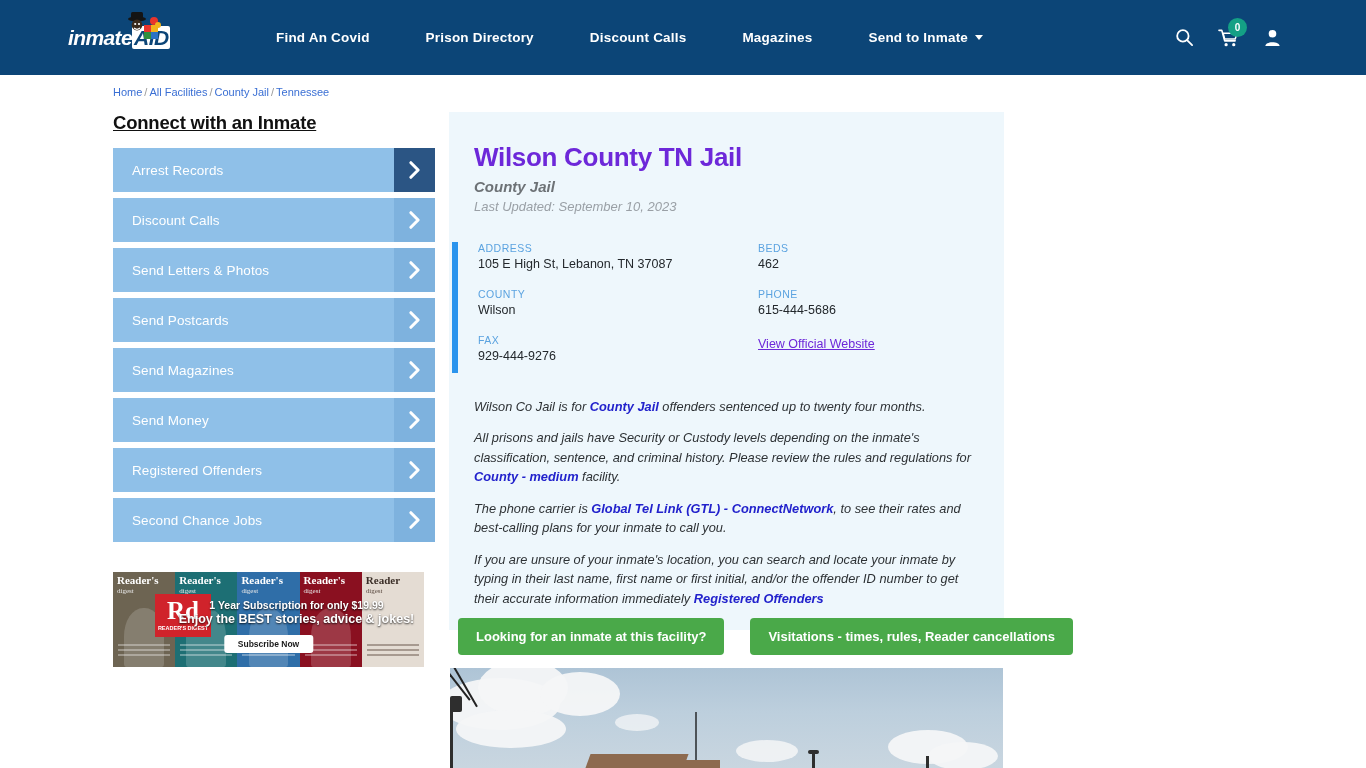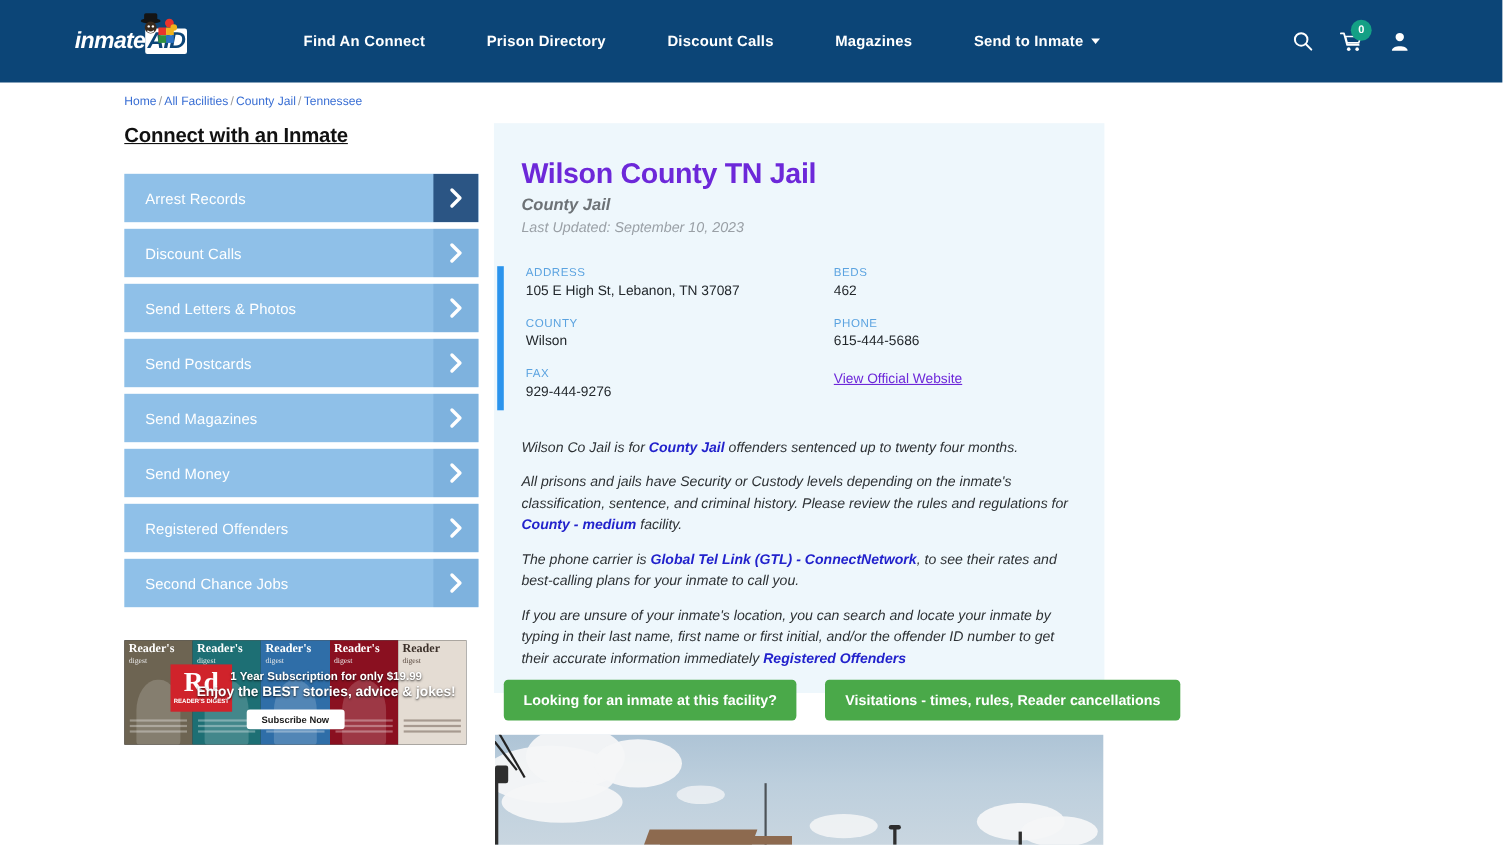--- a/index.html
+++ b/index.html
@@ -115,21 +115,21 @@
   .left-col {
     position: absolute;
     top: 112px; left: 113px;
     width: 322px;
   }
   .sidebar-title {
     font-size: 18.5px;
     font-weight: bold;
     color: #111111;
     text-decoration: underline;
-    margin: 0 0 24px 0;
+    margin: 0 0 14px 0;
     letter-spacing: -0.2px;
   }
   .side-btn {
     display: flex;
     align-items: stretch;
     background: #8fc0e8;
     height: 44px;
     margin-bottom: 6px;
     cursor: pointer;
     overflow: hidden;
@@ -379,21 +379,21 @@
       <rect x="21" y="14" width="7" height="7" fill="#e8342c"></rect>
       <rect x="28" y="14" width="7" height="7" fill="#f0b31c"></rect>
       <rect x="21" y="21" width="7" height="7" fill="#2f8f3f"></rect>
       <rect x="28" y="21" width="7" height="7" fill="#2a72c4"></rect>
       <circle cx="31" cy="10" r="4" fill="#e8342c"></circle>
       <circle cx="35" cy="14" r="3" fill="#f0b31c"></circle>
     </svg>
   </div>
 
   <div class="nav-links">
-    <a class="nav-link">Find An Connect</a>
+    <a class="nav-link">Find An Covid</a>
     <a class="nav-link">Prison Directory</a>
     <a class="nav-link">Discount Calls</a>
     <a class="nav-link">Magazines</a>
     <a class="nav-link dropdown">Send to Inmate</a>
   </div>
 
   <div class="nav-icons">
     <div class="nav-icon">
       <svg width="19" height="19" viewBox="0 0 20 20">
         <circle cx="8.3" cy="8.3" r="6" fill="none" stroke="#fff" stroke-width="1.9"></circle>

